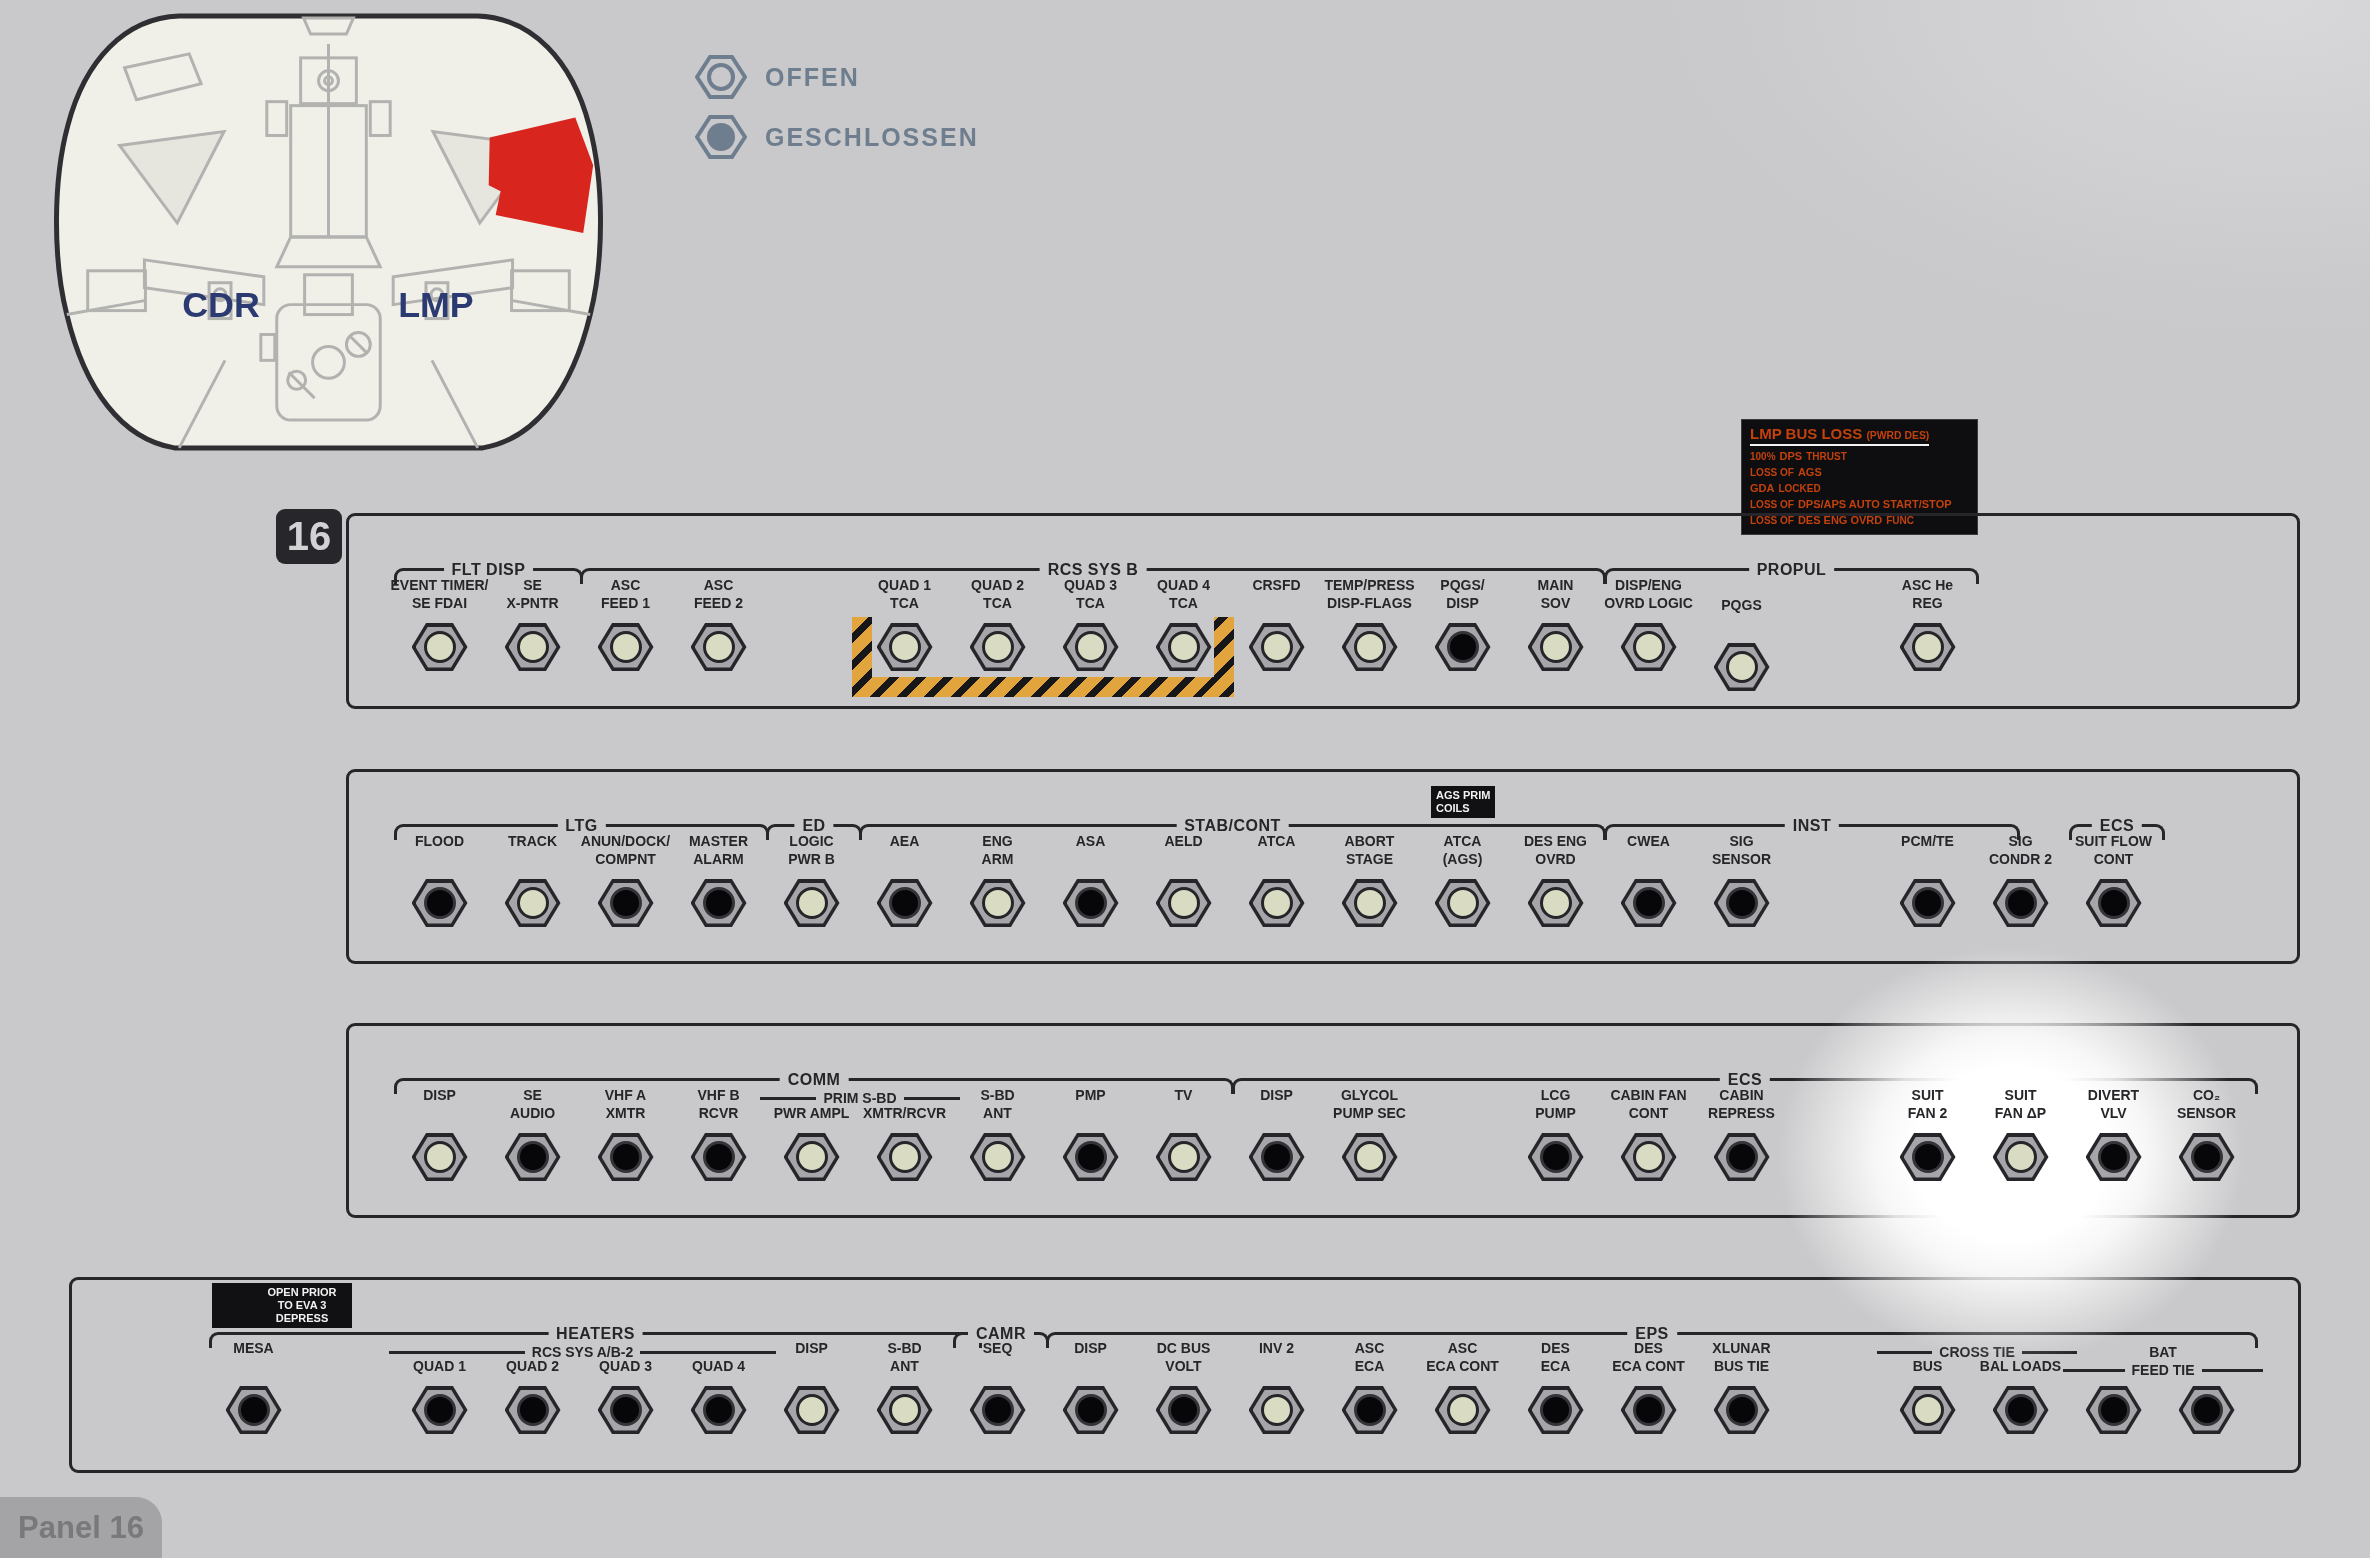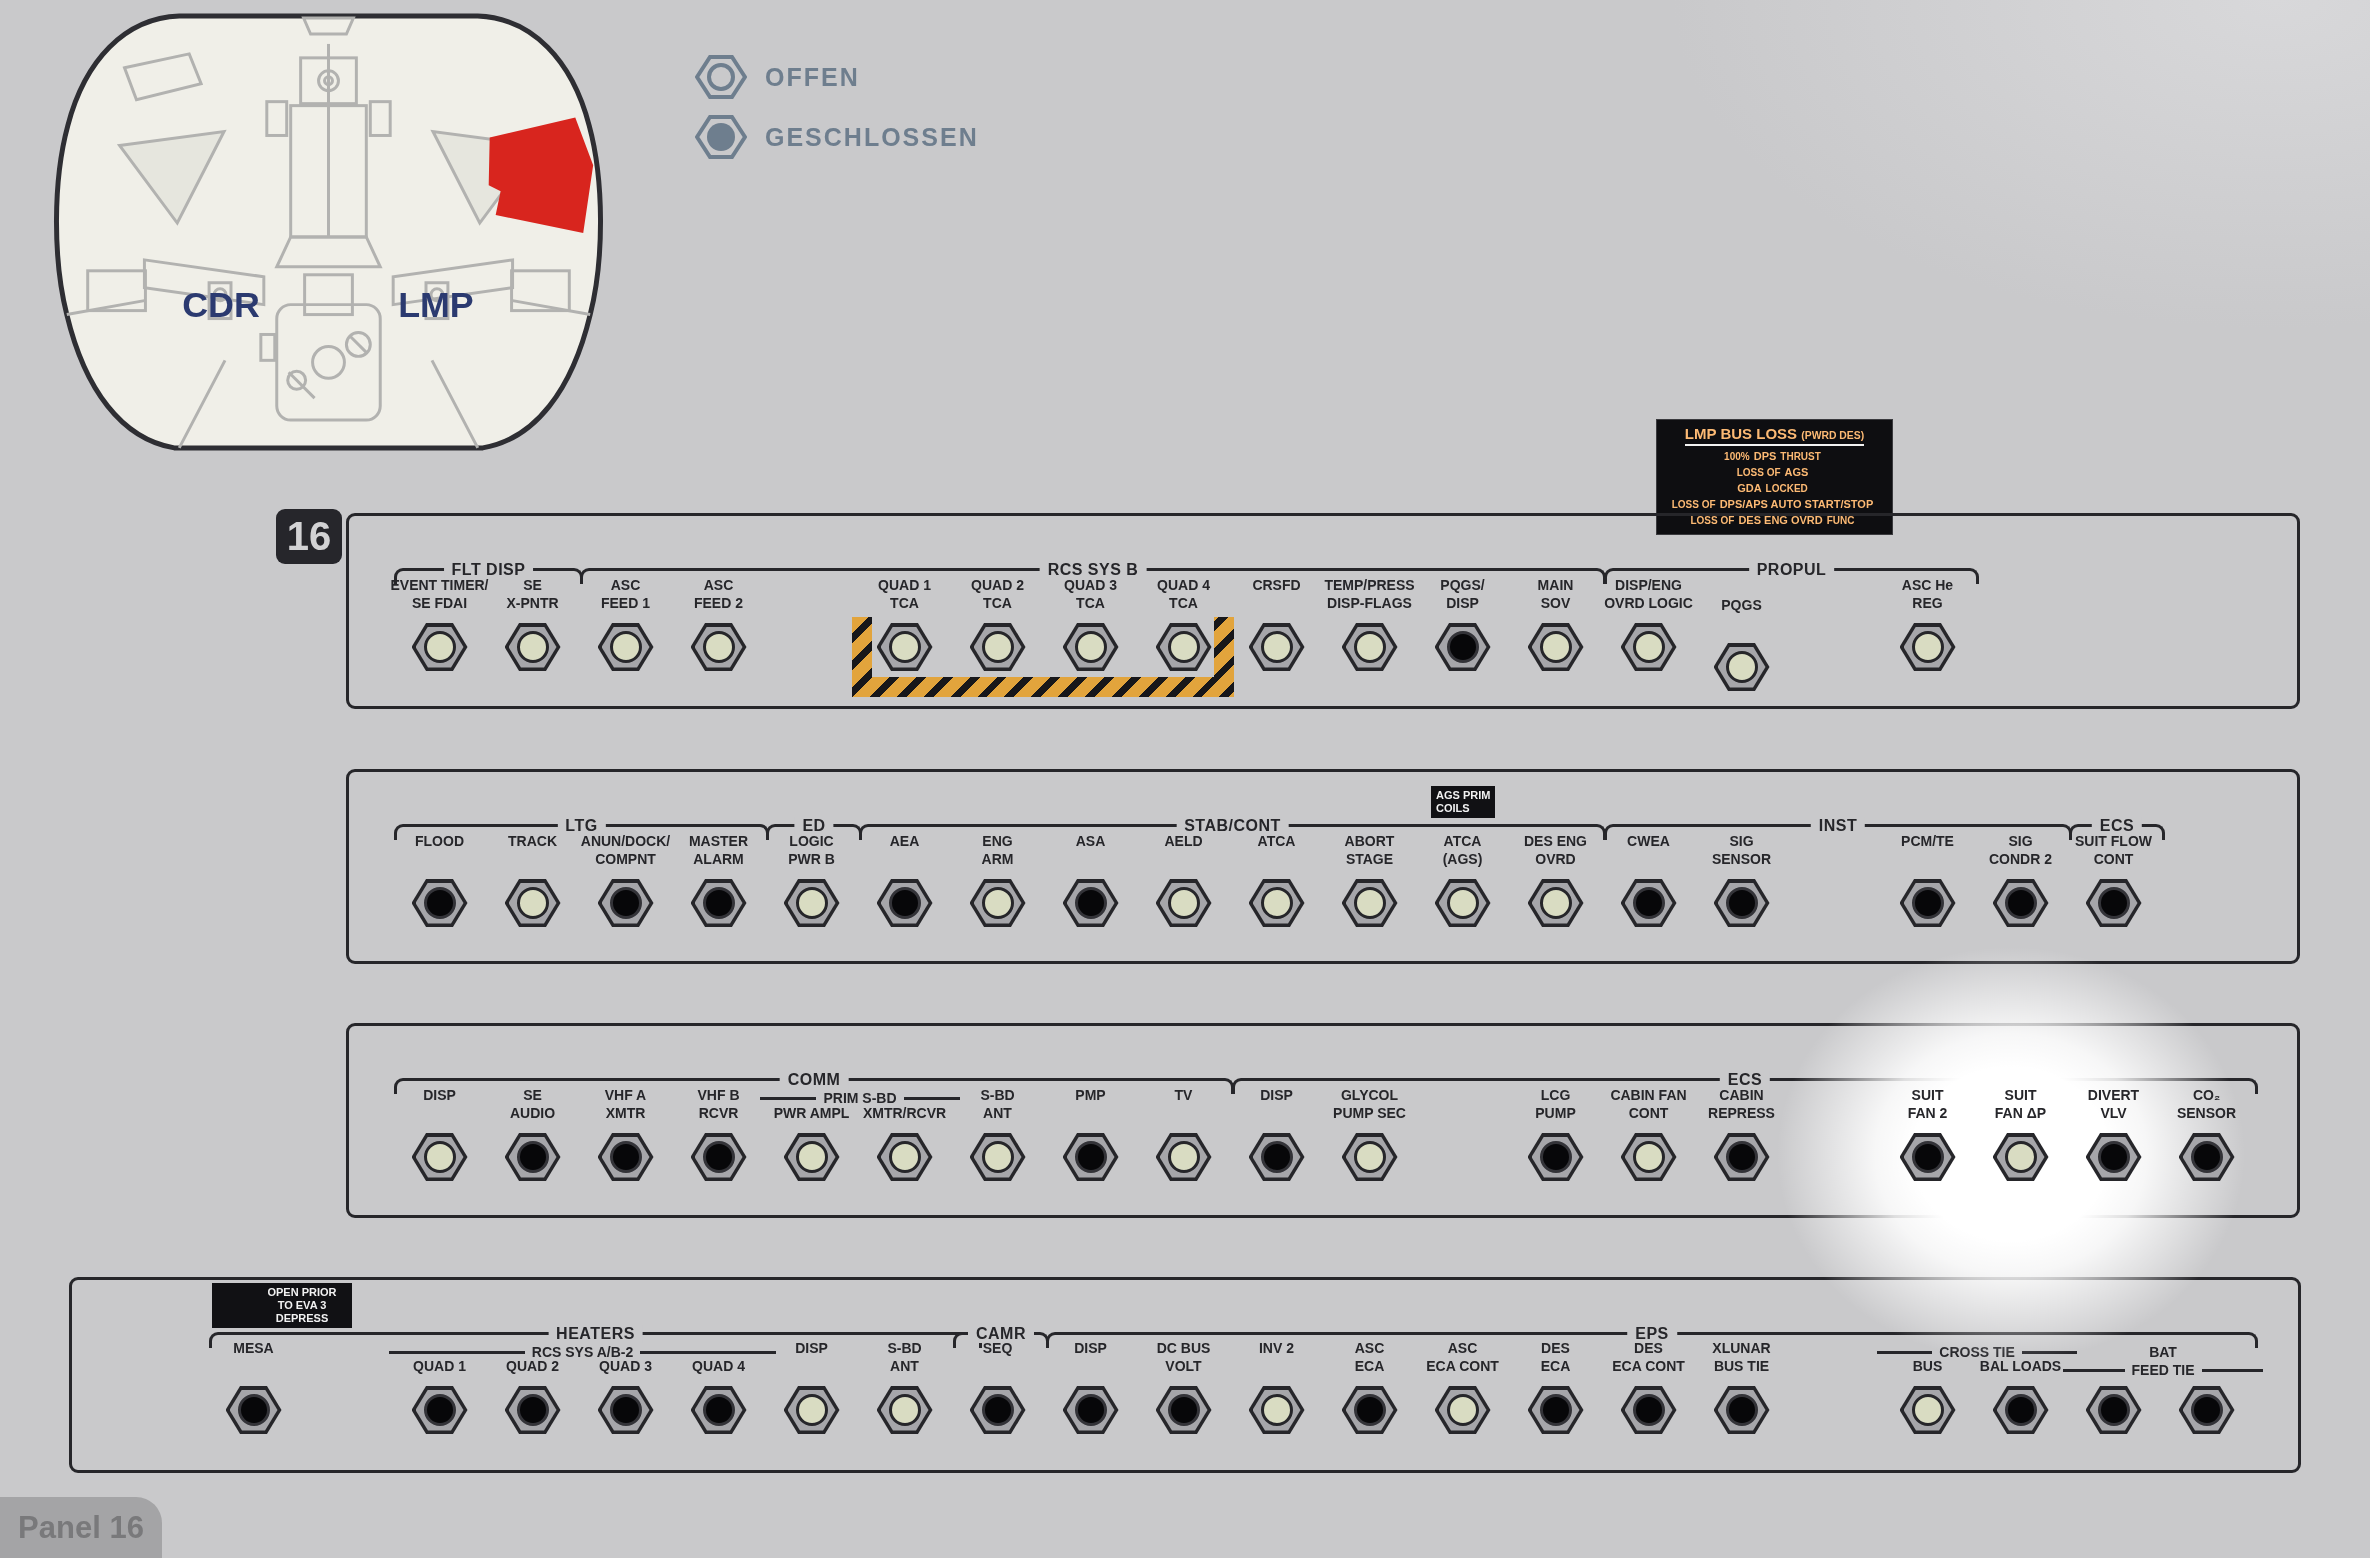--- a/index.html
+++ b/index.html
@@ -7,22 +7,22 @@
     position:relative;width:2370px;height:1558px;overflow:hidden;
     background:radial-gradient(ellipse 1095px 597px at 96% 0%, #d8d8da 0%, #c9c9cb 55%);
     font-family:"Liberation Sans","DejaVu Sans",sans-serif;
     color:var(--ink,#26262a);
   }
   
   .legend{position:absolute;left:695px;top:52px;}
   .legend-row{display:flex;align-items:center;gap:18px;height:50px;margin-bottom:10px;}
   .legend-label{font-weight:700;font-size:25px;letter-spacing:2px;color:var(--slate,#6e7e8e);}
   
-  .note-box{position:absolute;left:1656px;top:419px;width:237px;box-sizing:border-box;
-    background:#0e0e11;color:#fdba74;padding:5px 8px 6px 8px;border:1px solid #3a3a3e;text-align:center;}
+  .note-box{position:absolute;left:1741px;top:419px;width:237px;box-sizing:border-box;
+    background:#0e0e11;color:#c2410c;padding:5px 8px 6px 8px;border:1px solid #3a3a3e;}
   .nt{white-space:nowrap;margin-bottom:2px;}
   .nt .u{display:inline-block;border-bottom:2px solid #f2f2f2;padding-bottom:1px;}
   .nt .lg{font-weight:700;font-size:15px;}
   .nt .sm{font-weight:700;font-size:10.4px;}
   .nl{white-space:nowrap;line-height:14px;}
   .nl .sm{font-weight:700;font-size:10px;}
   .nl .lg{font-weight:700;font-size:11px;}
   .nl span{margin-right:4px;}
   .tag{position:absolute;background:#111114;color:#f2f2f2;font-weight:700;font-size:11px;
     line-height:13px;padding:3px 5px;white-space:nowrap;z-index:4;}
@@ -161,21 +161,21 @@
       <div class="panel" style="left: 346px; top: 769px; width: 1954px; height: 195px;">
         <div class="bracket" style="left: 45px; top: 52px; width: 375px;">
           <span class="bracket-label">LTG</span>
         </div>
         <div class="bracket" style="left: 417px; top: 52px; width: 96px;">
           <span class="bracket-label">ED</span>
         </div>
         <div class="bracket" style="left: 510px; top: 52px; width: 747px;">
           <span class="bracket-label">STAB/CONT</span>
         </div>
-        <div class="bracket" style="left: 1255px; top: 52px; width: 468px;">
+        <div class="bracket" style="left: 1255px; top: 52px; width: 416px;">
           <span class="bracket-label">INST</span>
         </div>
         <div class="bracket" style="left: 1720px; top: 52px; width: 96px;">
           <span class="bracket-label">ECS</span>
         </div>
         <div class="tag" style="left: 1082px; top: 14px;">
           <div>AGS PRIM</div>
           <div>COILS</div>
         </div>
       </div>

